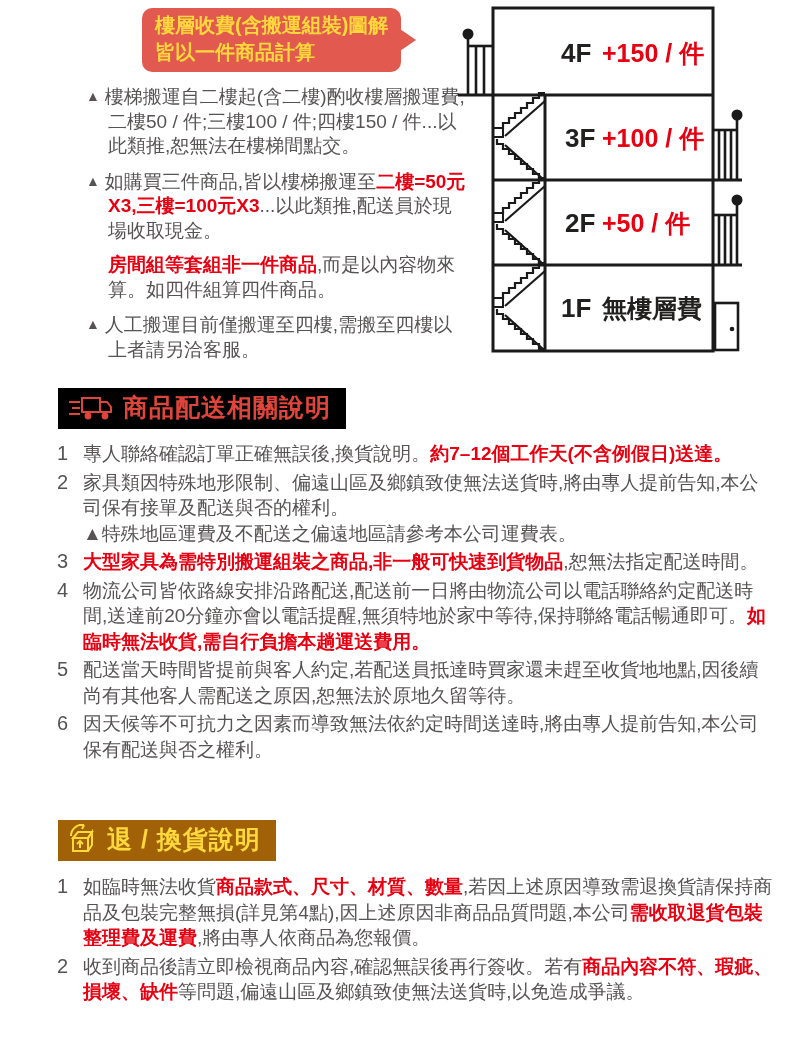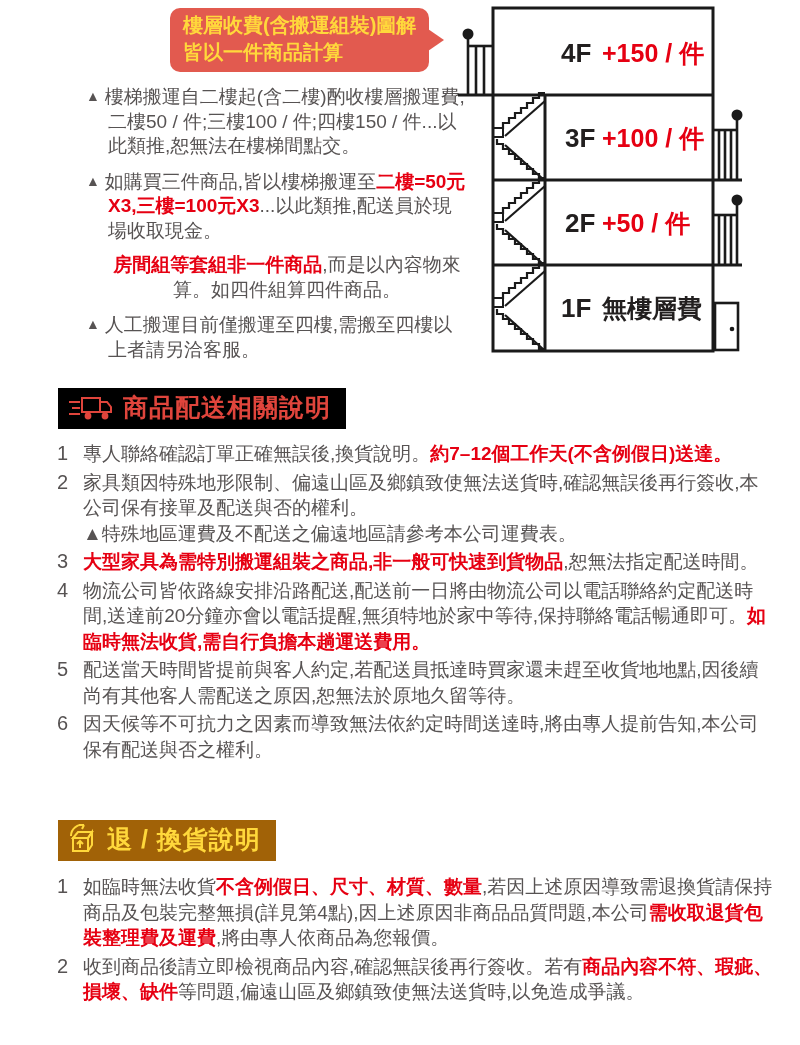--- a/index.html
+++ b/index.html
@@ -2,33 +2,33 @@
 <html><head>
 <meta charset="utf-8">
 <style>
   html,body{margin:0;padding:0;background:#fff;}
   .page{
     position:relative;width:800px;height:1045px;background:#fff;overflow:hidden;
     font-family:"Liberation Sans","DejaVu Sans",sans-serif;color:#575353;
   }
   
   .callout{
-    position:absolute;left:170px;top:8px;background:#e25a4f;border-radius:10px;
+    position:absolute;left:142px;top:8px;background:#e25a4f;border-radius:10px;
     padding:4px 13px 6px 13px;color:#ffd83b;font-size:20px;font-weight:bold;
     line-height:27px;white-space:nowrap;
   }
   .callout-arrow{
     position:absolute;right:-15px;top:21px;width:0;height:0;
     border-top:11px solid transparent;border-bottom:11px solid transparent;
     border-left:16px solid #e25a4f;
   }
   
   .notes{position:absolute;left:86px;top:84px;width:380px;font-size:19px;line-height:24.5px;}
   .note{margin:0 0 10px 0;padding-left:22px;text-indent:-22px;}
-  .note.indent{text-indent:0;text-align:center;}
+  .note.indent{text-indent:0;}
   .marker{font-size:14px;margin-right:5px;vertical-align:2px;}
   .red{color:#e60012;font-weight:bold;}
   
   .diagram{position:absolute;left:455px;top:0;width:345px;height:358px;}
   .diagram svg{display:block;}
   .fl-label{font:bold 26px "Liberation Sans","DejaVu Sans",sans-serif;fill:#221f1f;}
   .fl-fee{font:bold 25px "Liberation Sans","DejaVu Sans",sans-serif;fill:#e60012;}
   .fl-fee.black{fill:#221f1f;}
   
   .sec-header{
@@ -159,21 +159,21 @@
     <span>商品配送相關說明</span>
   </div>
 
   <ol class="list delivery">
     <li>
       <span class="num">1</span>
       <p><span>專人聯絡確認訂單正確無誤後,換貨說明。</span><span class="red">約7–12個工作天(不含例假日)送達。</span></p>
     </li>
     <li>
       <span class="num">2</span>
-      <p><span>家具類因特殊地形限制、偏遠山區及鄉鎮致使無法送貨時,確認無誤後再行簽收,本公司保有接單及配送與否的權利。</span><span class="subnote">▲特殊地區運費及不配送之偏遠地區請參考本公司運費表。</span></p>
+      <p><span>家具類因特殊地形限制、偏遠山區及鄉鎮致使無法送貨時,將由專人提前告知,本公司保有接單及配送與否的權利。</span><span class="subnote">▲特殊地區運費及不配送之偏遠地區請參考本公司運費表。</span></p>
     </li>
     <li>
       <span class="num">3</span>
       <p><span class="red">大型家具為需特別搬運組裝之商品,非一般可快速到貨物品</span><span>,恕無法指定配送時間。</span></p>
     </li>
     <li>
       <span class="num">4</span>
       <p><span>物流公司皆依路線安排沿路配送,配送前一日將由物流公司以電話聯絡約定配送時間,送達前20分鐘亦會以電話提醒,無須特地於家中等待,保持聯絡電話暢通即可。</span><span class="red">如臨時無法收貨,需自行負擔本趟運送費用。</span></p>
     </li>
     <li>
@@ -196,21 +196,21 @@
         <path d="M16 1 l-5 -0.5 M16 1 l-2 4" stroke-width="2"></path>
         <path d="M12 24 V18 M9 20 l3 -3 l3 3"></path>
       </g>
     </svg>
     <span>退 / 換貨說明</span>
   </div>
 
   <ol class="list returns">
     <li>
       <span class="num">1</span>
-      <p><span>如臨時無法收貨</span><span class="red">不含例假日、尺寸、材質、數量</span><span>,若因上述原因導致需退換貨請保持商品及包裝完整無損(詳見第4點),因上述原因非商品品質問題,本公司</span><span class="red">需收取退貨包裝整理費及運費</span><span>,將由專人依商品為您報價。</span></p>
+      <p><span>如臨時無法收貨</span><span class="red">商品款式、尺寸、材質、數量</span><span>,若因上述原因導致需退換貨請保持商品及包裝完整無損(詳見第4點),因上述原因非商品品質問題,本公司</span><span class="red">需收取退貨包裝整理費及運費</span><span>,將由專人依商品為您報價。</span></p>
     </li>
     <li>
       <span class="num">2</span>
       <p><span>收到商品後請立即檢視商品內容,確認無誤後再行簽收。若有</span><span class="red">商品內容不符、瑕疵、損壞、缺件</span><span>等問題,偏遠山區及鄉鎮致使無法送貨時,以免造成爭議。</span></p>
     </li>
   </ol>
 
 </div>
 
 </body></html>

